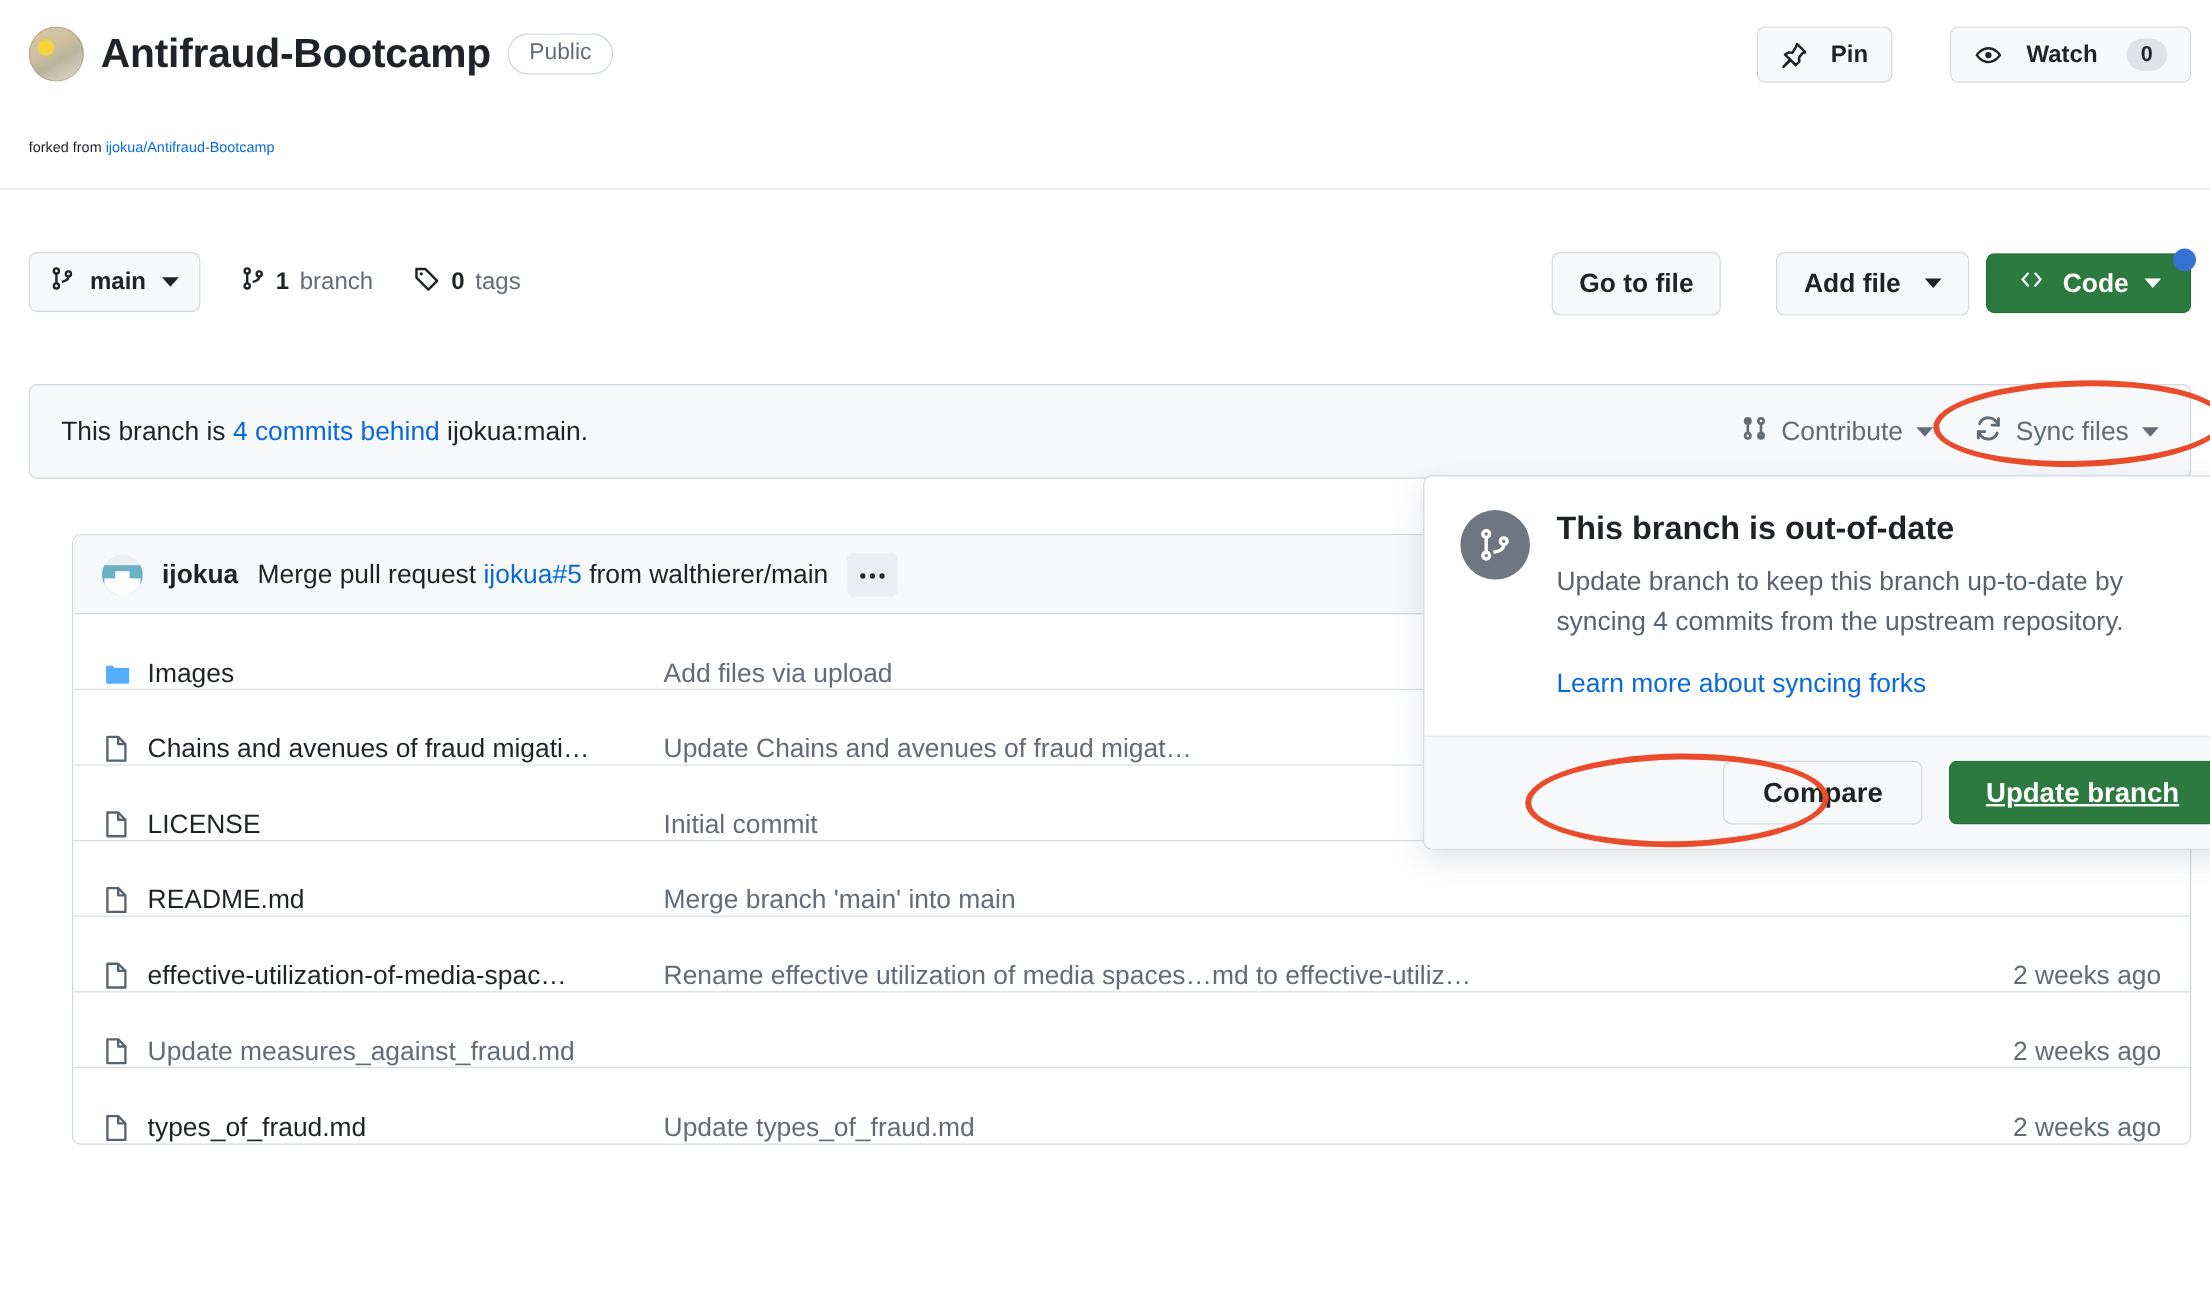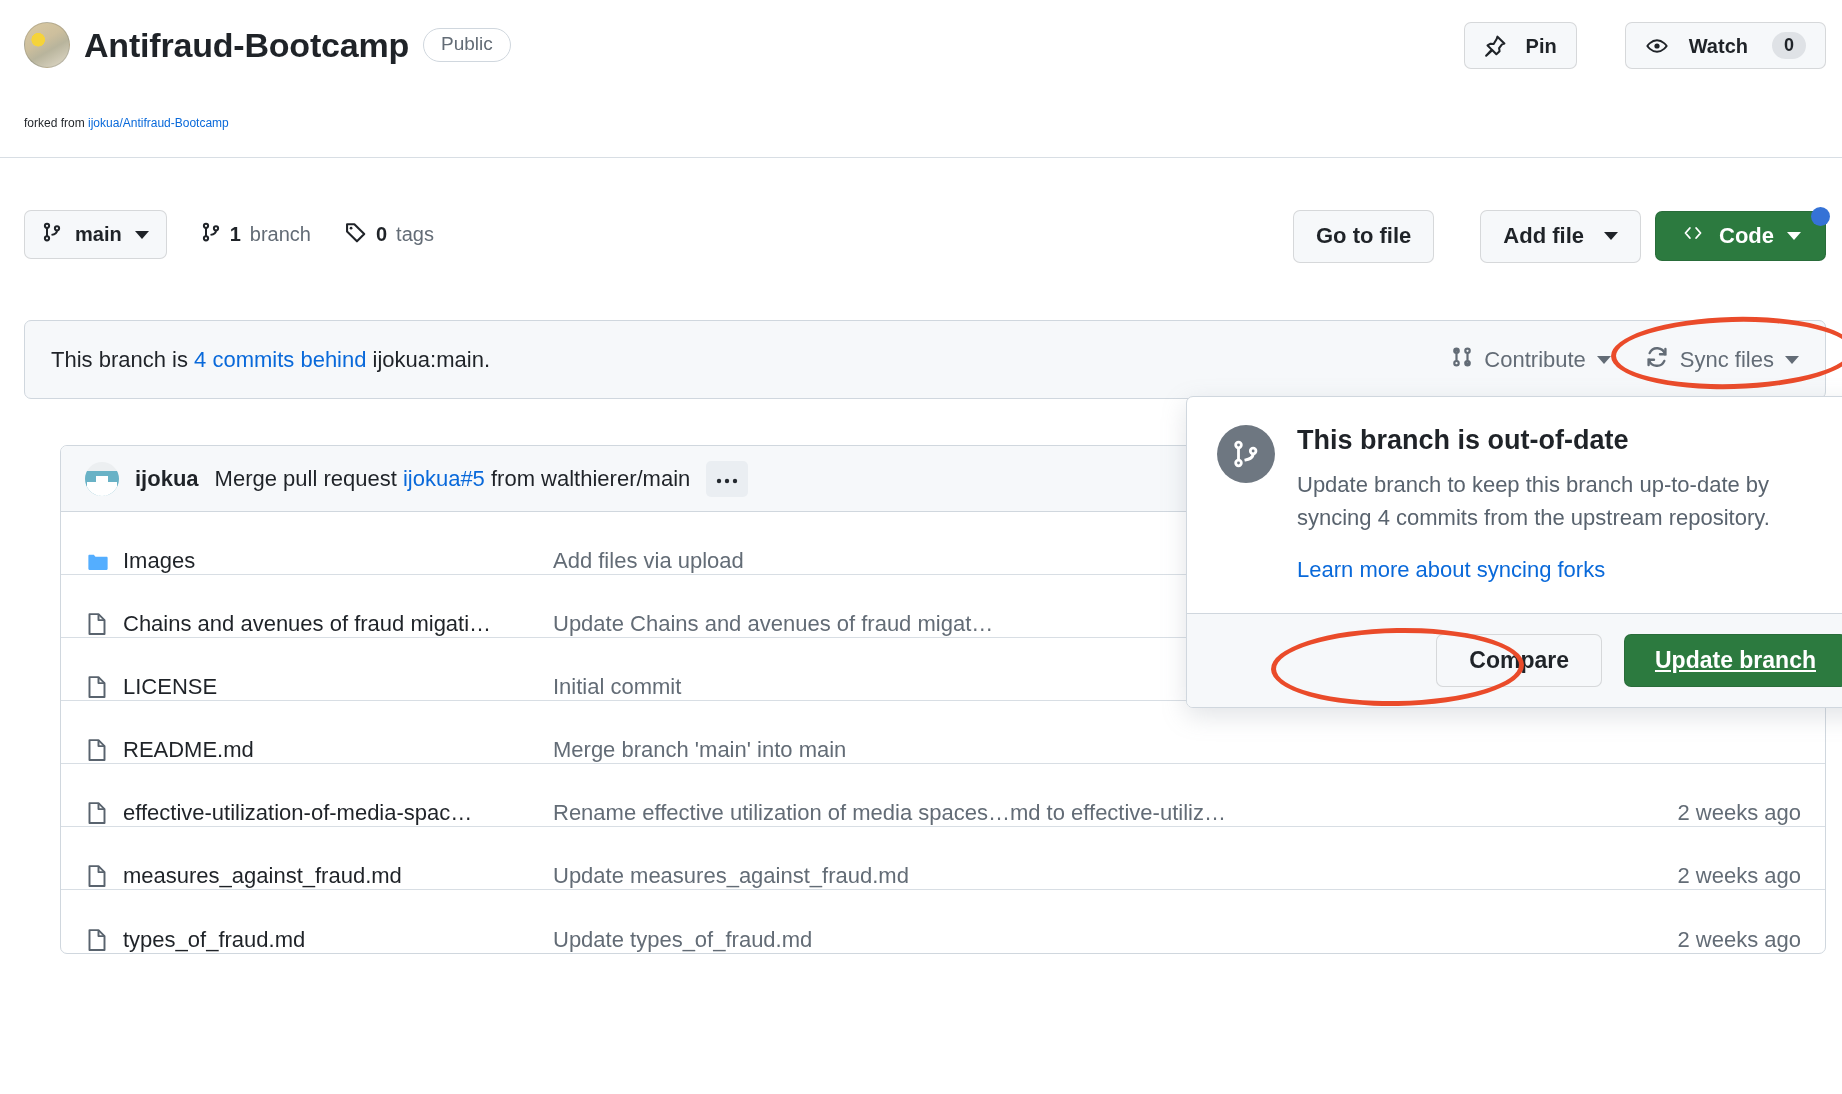--- a/index.html
+++ b/index.html
@@ -583,21 +583,20 @@
       <span class="file-time">2 weeks ago</span>
     </div>
 
     <div class="file-row">
       <span class="file-icon">
         <svg width="24" height="26" viewBox="0 0 16 16" fill="none" stroke="#59636e" stroke-width="1.3" stroke-linejoin="round">
             <path d="M3 1.4h6l4 4v9.2H3z"></path>
             <path d="M9 1.4v4h4"></path>
           </svg>
       </span>
-      <span class="file-name">measures_against_fraud.md</span>
       <span class="file-commit">Update measures_against_fraud.md</span>
       <span class="file-time">2 weeks ago</span>
     </div>
 
     <div class="file-row">
       <span class="file-icon">
         <svg width="24" height="26" viewBox="0 0 16 16" fill="none" stroke="#59636e" stroke-width="1.3" stroke-linejoin="round">
             <path d="M3 1.4h6l4 4v9.2H3z"></path>
             <path d="M9 1.4v4h4"></path>
           </svg>

